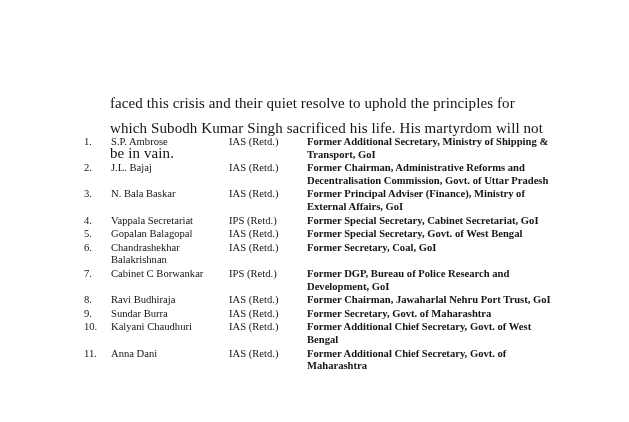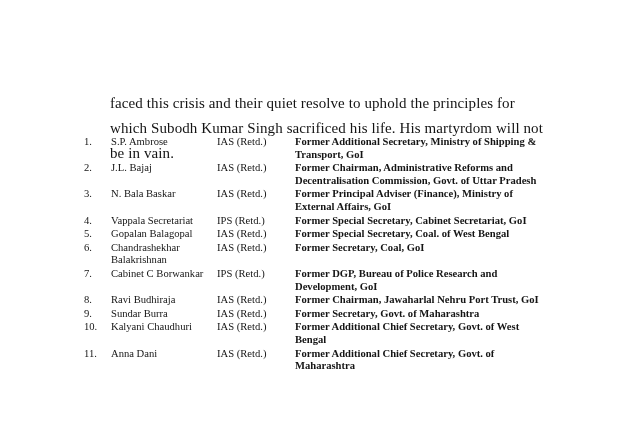--- a/index.html
+++ b/index.html
@@ -51,21 +51,21 @@
   }
   .col-num {
     width: 27px;
     flex: 0 0 27px;
     text-align: left;
     padding-left: 1px;
   }
   .col-name {
     width: 106px;
     flex: 0 0 106px;
-    padding-right: 0;
+    padding-right: 12px;
   }
   .col-service {
     width: 78px;
     flex: 0 0 78px;
   }
   .col-desc {
     flex: 1 1 auto;
     max-width: 250px;
     font-weight: bold;
   }
@@ -103,21 +103,21 @@
       <div class="sig-row">
         <div class="col-num">4.</div>
         <div class="col-name">Vappala Secretariat</div>
         <div class="col-service">IPS (Retd.)</div>
         <div class="col-desc">Former Special Secretary, Cabinet Secretariat, GoI</div>
       </div>
       <div class="sig-row">
         <div class="col-num">5.</div>
         <div class="col-name">Gopalan Balagopal</div>
         <div class="col-service">IAS (Retd.)</div>
-        <div class="col-desc">Former Special Secretary, Coal. of West Bengal</div>
+        <div class="col-desc">Former Special Secretary, Govt. of West Bengal</div>
       </div>
       <div class="sig-row">
         <div class="col-num">6.</div>
         <div class="col-name">Chandrashekhar Balakrishnan</div>
         <div class="col-service">IAS (Retd.)</div>
         <div class="col-desc">Former Secretary, Coal, GoI</div>
       </div>
       <div class="sig-row">
         <div class="col-num">7.</div>
         <div class="col-name">Cabinet C Borwankar</div>

